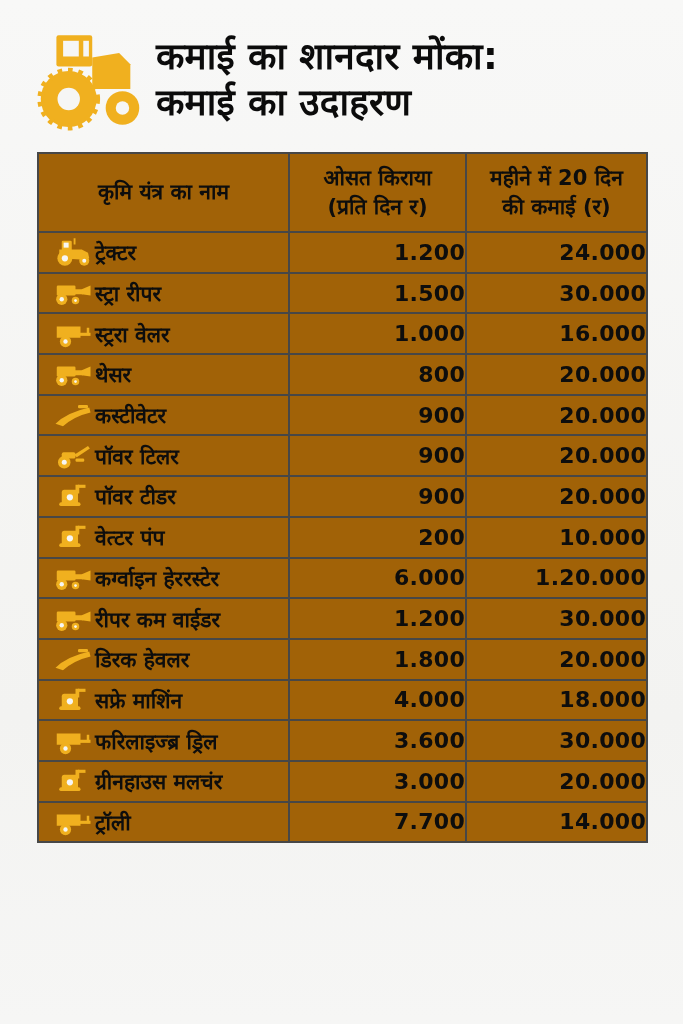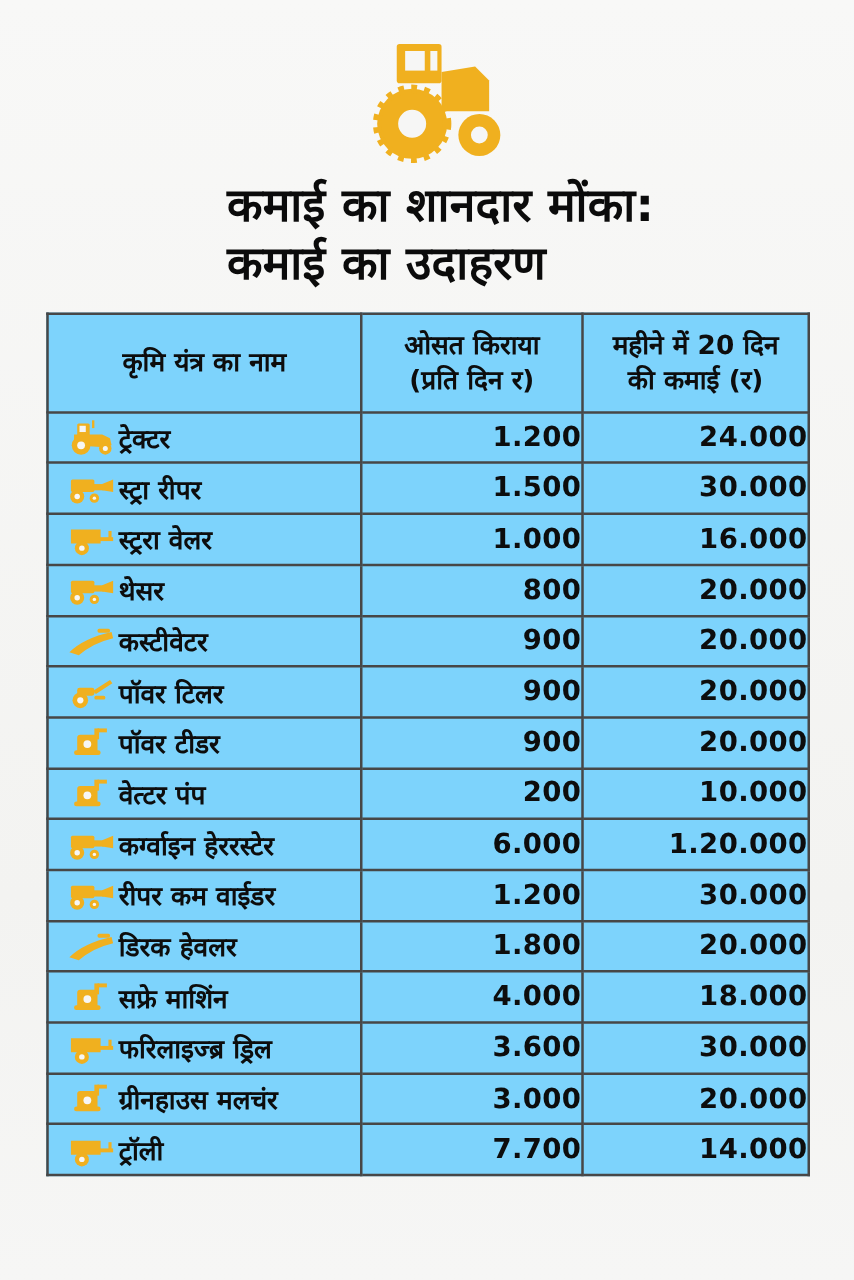--- a/index.html
+++ b/index.html
@@ -10,34 +10,33 @@
     color: #0d0d0d;
     overflow: hidden;
   }
   .page { width: 683px; height: 1024px; position: relative; }
 
   
   .header {
     display: flex; align-items: center;
     padding: 24px 16px 14px 34px;
     gap: 6px;
-    flex-direction: column;
   }
   .header-icon { width: 112px; height: 112px; flex: 0 0 auto; }
   .title-block { margin-left: 4px; }
   .title-line {
     font-size: 37px; font-weight: 800; line-height: 1.24;
     letter-spacing: 0.2px; color: #0b0b0b;
   }
 
   
   table.rates {
     border-collapse: collapse; table-layout: fixed;
     margin: 2px 0 0 37px; width: 609px;
-    background: #7dd3fc;
+    background: #a16207;
   }
   .rates th, .rates td { border: 2px solid #474747; padding: 0; }
   col.c1 { width: 251px; } col.c2 { width: 177px; } col.c3 { width: 181px; }
 
   .rates thead th {
     height: 77px; font-size: 21px; font-weight: 700;
     text-align: center; line-height: 1.35;
   }
   .rates tbody td { height: 38.7px; }
 

